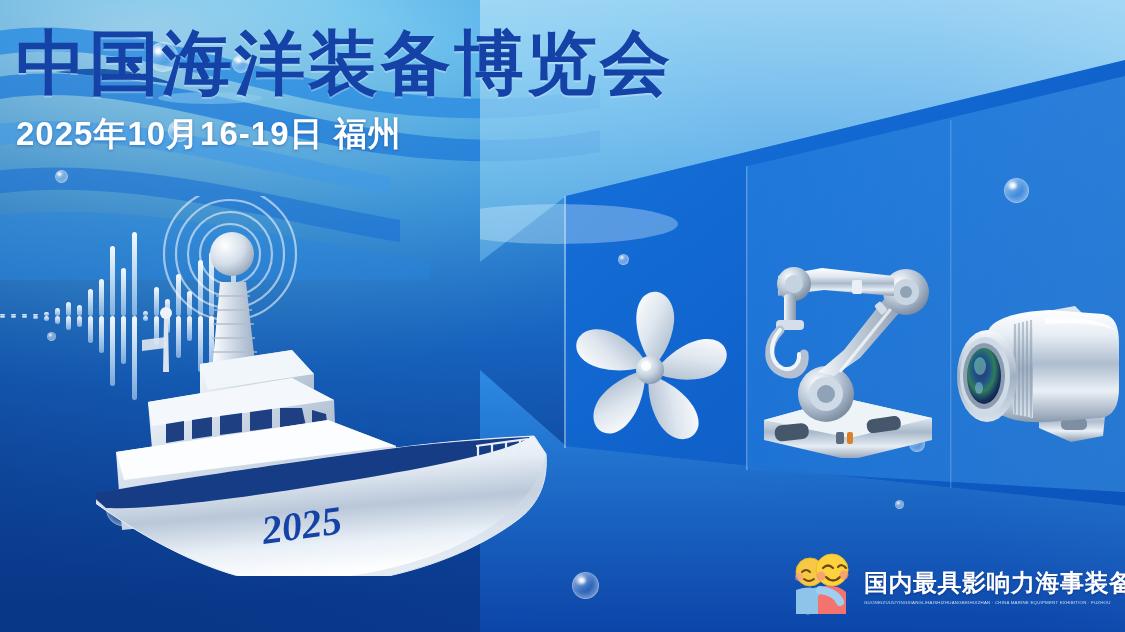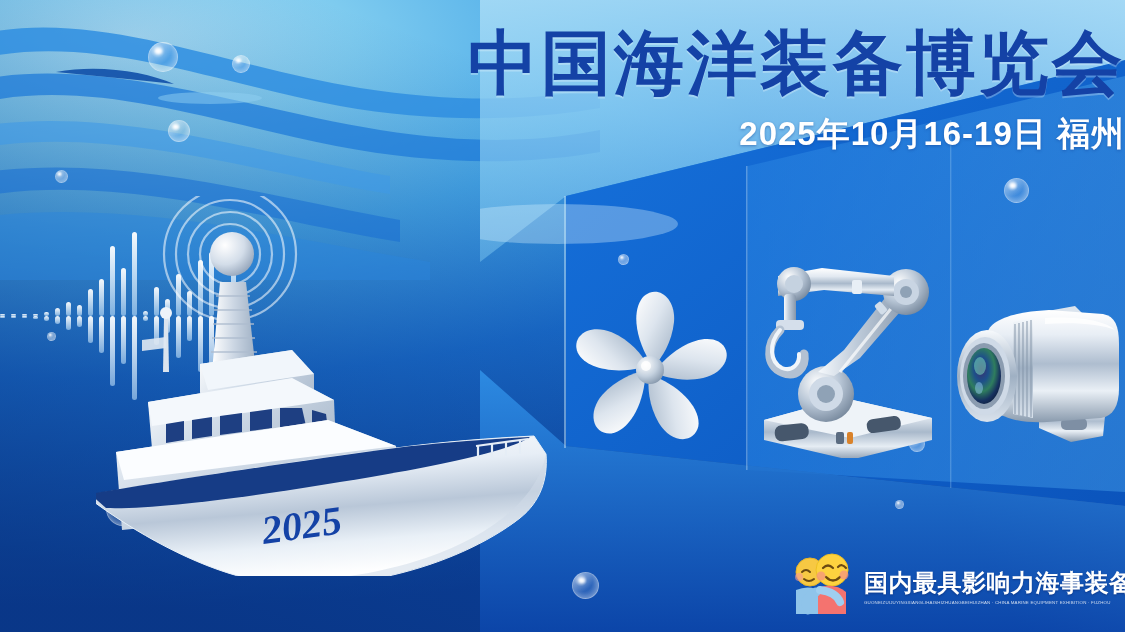--- a/index.html
+++ b/index.html
@@ -39,21 +39,21 @@
   .bubble{position:absolute;border-radius:50%;
     background:
       radial-gradient(circle at 32% 28%, rgba(255,255,255,.92) 0%, rgba(255,255,255,.26) 26%, rgba(255,255,255,.07) 48%, rgba(255,255,255,.14) 78%, rgba(255,255,255,.42) 100%);
     box-shadow:inset 0 0 10px rgba(255,255,255,.5);
     border:1px solid rgba(255,255,255,.45);
   }
   .bubble::after{content:"";position:absolute;left:22%;top:18%;width:26%;height:20%;
     border-radius:50%;background:rgba(255,255,255,.85);filter:blur(1px);}
 
   
-  #title-block{position:absolute;left:16px;right:0;top:26px;text-align:right;}
+  #title-block{position:absolute;left:16px;right:0;top:26px;text-align:left;}
   #main-title{
     font-size:70px;font-weight:700;letter-spacing:3px;color:#1442a6;
     line-height:1.08;margin:0;
     text-shadow:0 2px 0 rgba(255,255,255,.28);
   }
   #sub-title{
     margin:10px 0 4px;font-size:33px;font-weight:700;color:#ffffff;letter-spacing:1px;
     text-shadow:0 1px 3px rgba(20,60,140,.45);
   }
 

